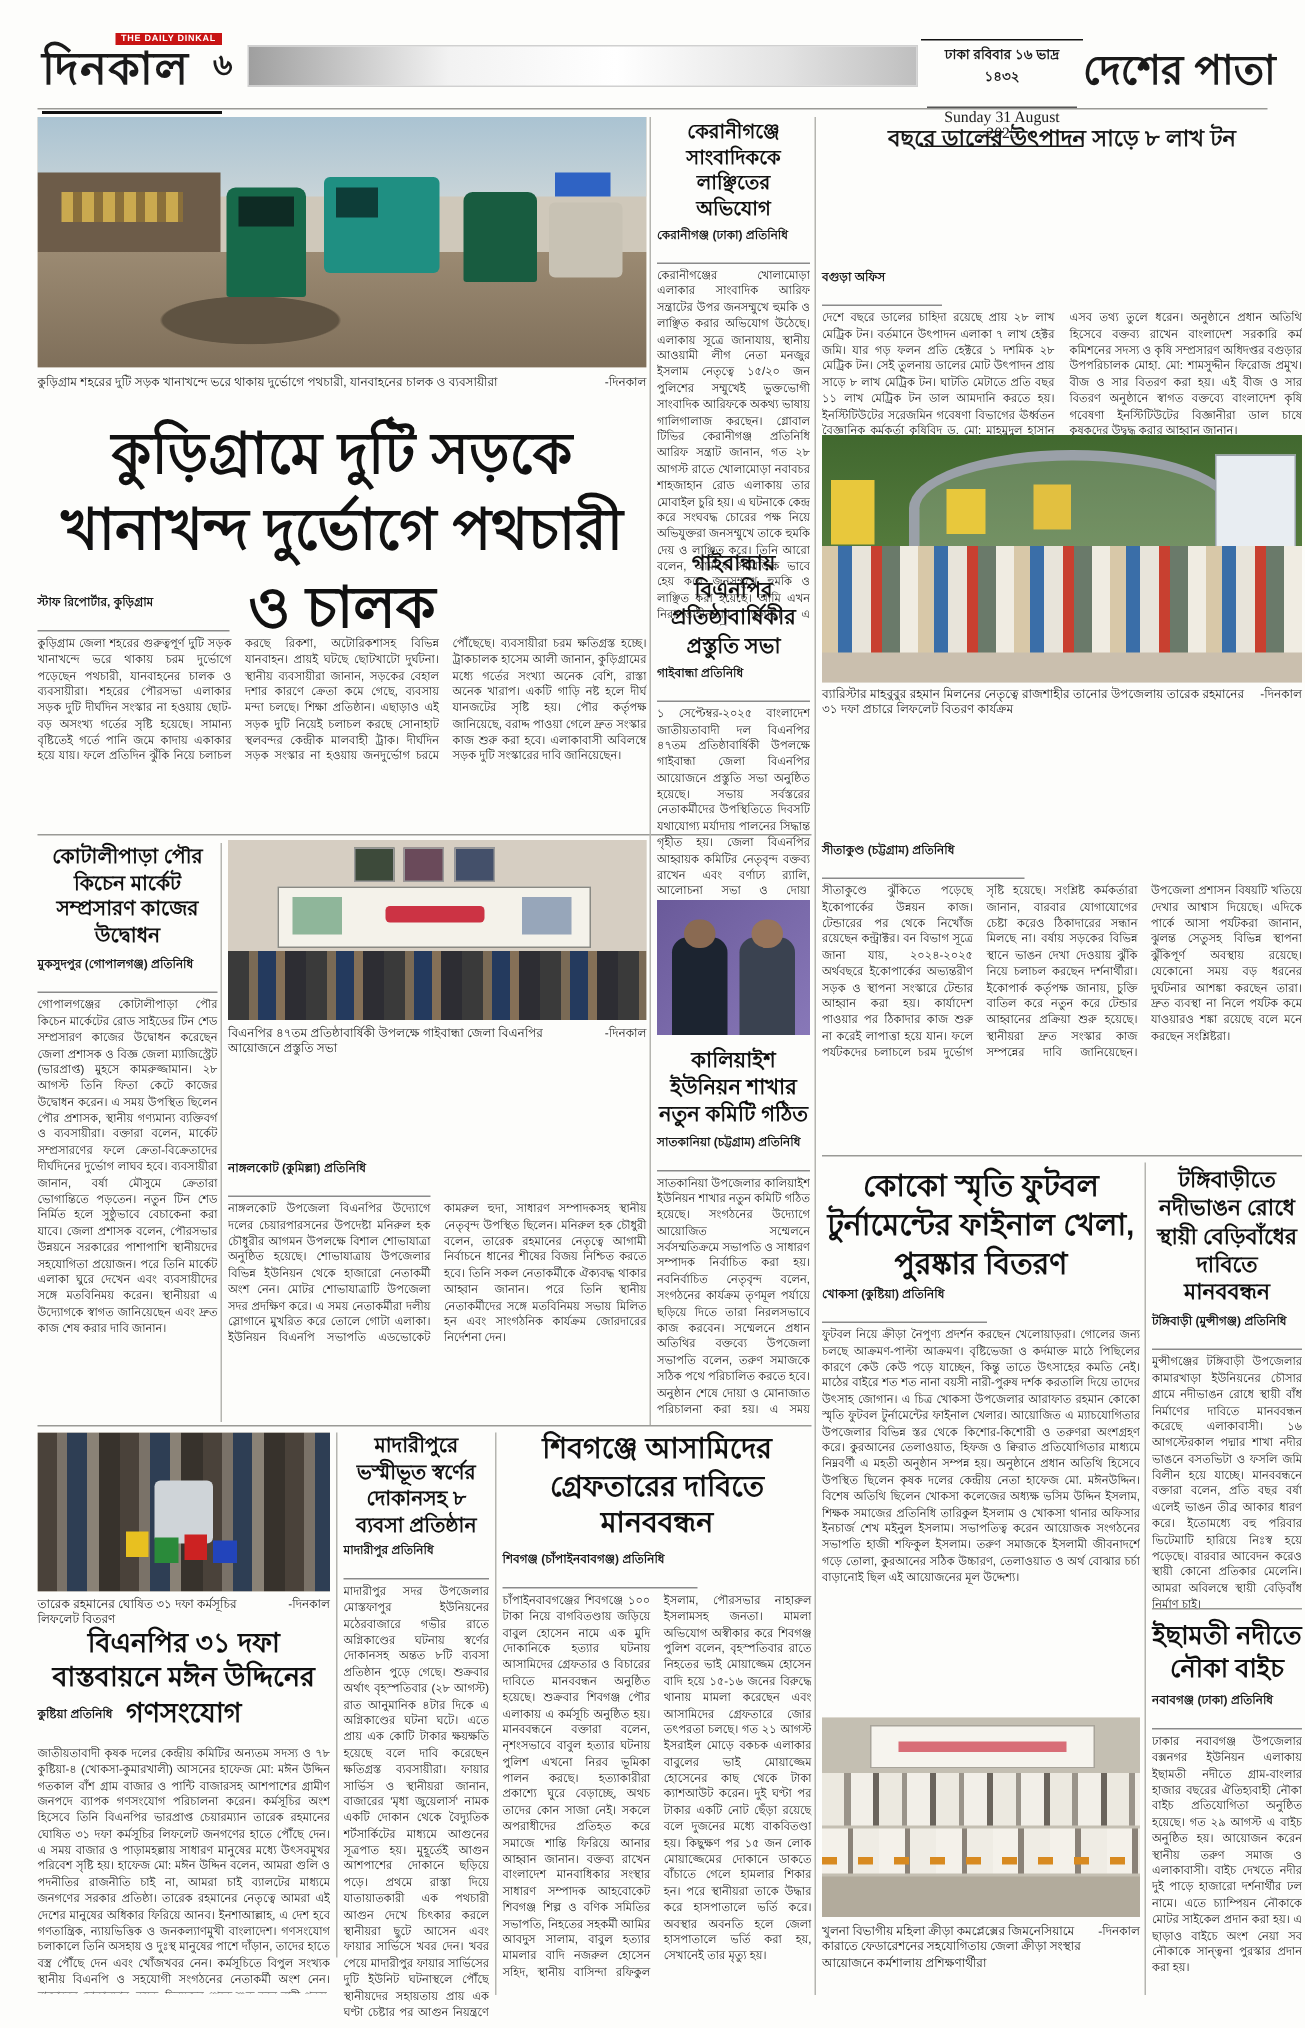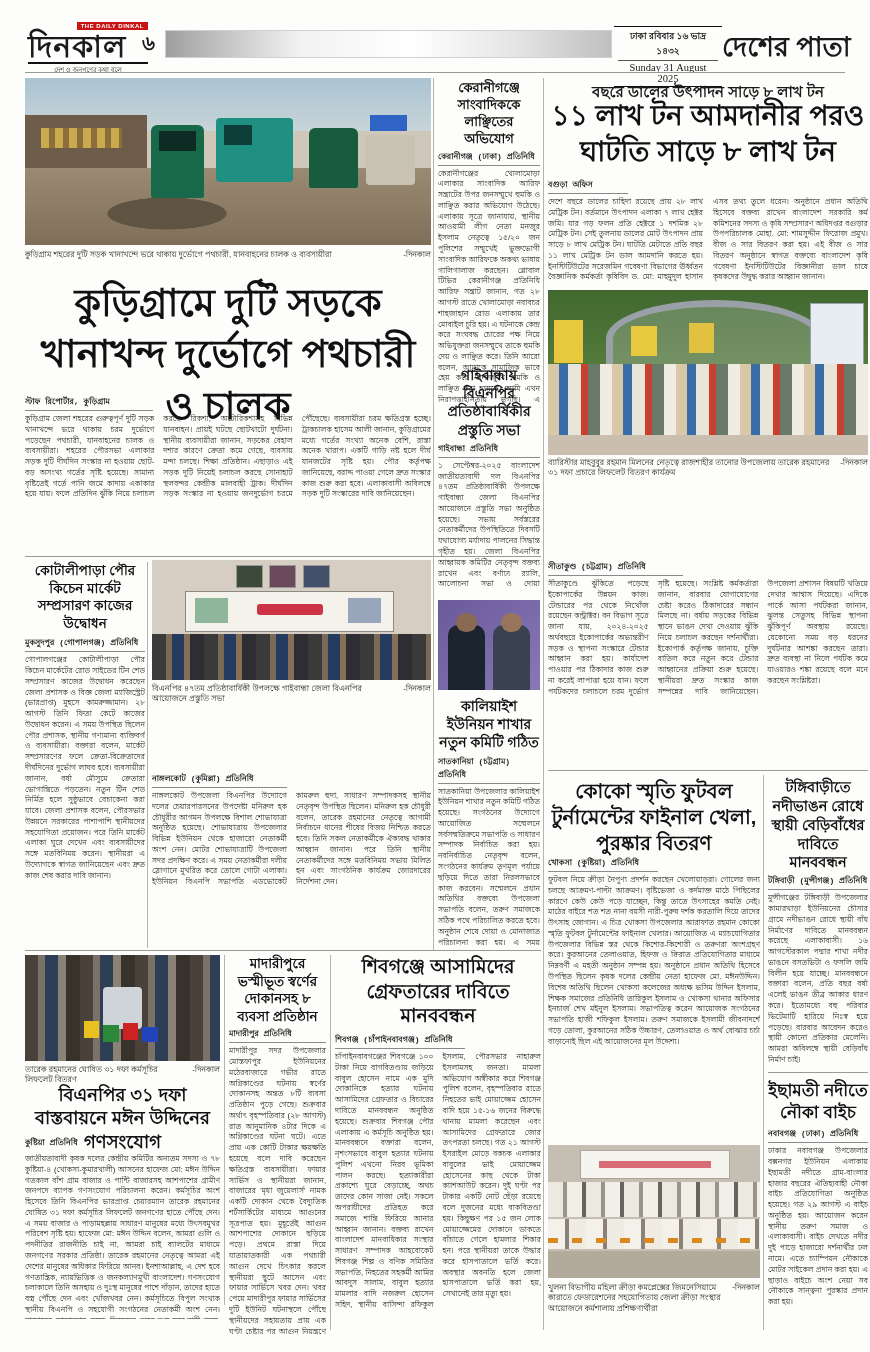--- a/index.html
+++ b/index.html
@@ -1,33 +1,33 @@
 <!DOCTYPE html>
 <html><head>
 <meta charset="utf-8">
 <style>
   html,body{margin:0;padding:0;background:#e8e8e4;}
   .page{position:relative;width:870px;height:1352px;background:#fdfdfb;margin:0 auto;
         font-family:"Liberation Sans","DejaVu Sans",sans-serif;color:#1a1a1a;overflow:hidden;}
   .abs{position:absolute;}
   .hl{font-weight:700;color:#111;text-align:center;line-height:1.3;}
-  .byline{font-size:8px;font-weight:700;border-bottom:1px solid #8a8a8a;padding-bottom:2px;margin-bottom:3px;font-family:Liberation Mono, monospace;}
+  .byline{font-size:8px;font-weight:700;border-bottom:1px solid #8a8a8a;padding-bottom:12px;margin-bottom:3px;}
   .body{font-size:7.6px;line-height:1.42;text-align:justify;overflow:hidden;color:#222;}
   .caption{font-size:8px;line-height:1.3;display:flex;justify-content:space-between;gap:6px;color:#222;}
   .caption .cr{white-space:nowrap;}
   .photo{position:absolute;overflow:hidden;background:#cfc8ba;}
   .rule-h{position:absolute;height:1px;background:#9a9a96;}
   .rule-v{position:absolute;width:1px;background:#b5b5b0;}
   .kicker{font-weight:700;text-align:center;}
   
-  .logo-name{font-size:30px;font-weight:800;letter-spacing:1px;line-height:1;border-bottom:2px solid #111;padding-bottom:0;}
+  .logo-name{font-size:30px;font-weight:800;letter-spacing:1px;line-height:1;border-bottom:2px solid #111;padding-bottom:12px;}
   .logo-red{background:#c81414;color:#fff;font-size:6px;font-weight:700;padding:1px 4px;display:inline-block;letter-spacing:.5px;}
   .logo-tag{font-size:6.5px;text-align:center;margin-top:1px;}
   .datebox{border-top:1.5px solid #111;border-bottom:1.5px solid #111;text-align:center;padding:2px 4px;}
-  .datebox .bn{font-size:9px;font-weight:700;border-bottom:1px solid #555;padding-bottom:1px;}
+  .datebox .bn{font-size:9px;font-weight:700;border-bottom:1px solid #555;padding-bottom:12px;}
   .datebox .en{font-size:10.5px;font-family:"Liberation Serif","DejaVu Serif",serif;padding-top:1px;}
   .section-title{font-size:27px;font-weight:600;}
   .gradbar{background:linear-gradient(90deg,#9f9f9f,#f2f2f2 30%,#ffffff 55%,#e3e3e3 80%,#bfbfbf);border:1px solid #d0d0d0;}
 </style>
 </head>
 <body>
 
 <div class="page">
 
   <div class="abs" style="left:28px;top:14px;width:120px;">
@@ -156,21 +156,20 @@
 
   <div class="abs" style="left:438px;top:697px;width:102px;">
     <div class="hl" style="font-size:14px;">কালিয়াইশ ইউনিয়ন শাখার নতুন কমিটি গঠিত</div>
     <div class="byline" style="margin-top:3px;">সাতকানিয়া (চট্টগ্রাম) প্রতিনিধি</div>
     <div class="body" style="height:158px;">সাতকানিয়া উপজেলার কালিয়াইশ ইউনিয়ন শাখার নতুন কমিটি গঠিত হয়েছে। সংগঠনের উদ্যোগে আয়োজিত সম্মেলনে সর্বসম্মতিক্রমে সভাপতি ও সাধারণ সম্পাদক নির্বাচিত করা হয়। নবনির্বাচিত নেতৃবৃন্দ বলেন, সংগঠনের কার্যক্রম তৃণমূল পর্যায়ে ছড়িয়ে দিতে তারা নিরলসভাবে কাজ করবেন। সম্মেলনে প্রধান অতিথির বক্তব্যে উপজেলা সভাপতি বলেন, তরুণ সমাজকে সঠিক পথে পরিচালিত করতে হবে। অনুষ্ঠান শেষে দোয়া ও মোনাজাত পরিচালনা করা হয়। এ সময় ইউনিয়নের বিভিন্ন ওয়ার্ডের নেতাকর্মীরা উপস্থিত ছিলেন এবং নতুন কমিটিকে ফুলেল শুভেচ্ছা জানান।</div>
   </div>
 
   <div class="rule-v" style="left:543px;top:78px;height:1252px;"></div>
 
   <div class="abs kicker" style="left:548px;top:80px;width:320px;font-size:15px;">বছরে ডালের উৎপাদন সাড়ে ৮ লাখ টন</div>
-  <div class="abs hl" style="left:548px;top:98px;width:320px;font-size:28px;">১১ লাখ টন আমদানীর পরও ঘাটতি সাড়ে ৮ লাখ টন</div>
   <div class="abs" style="left:548px;top:178px;width:320px;">
     <div class="byline" style="width:80px;">বগুড়া অফিস</div>
     <div class="body" style="height:96px;column-count:2;column-gap:10px;">দেশে বছরে ডালের চাহিদা রয়েছে প্রায় ২৮ লাখ মেট্রিক টন। বর্তমানে উৎপাদন এলাকা ৭ লাখ হেক্টর জমি। যার গড় ফলন প্রতি হেক্টরে ১ দশমিক ২৮ মেট্রিক টন। সেই তুলনায় ডালের মোট উৎপাদন প্রায় সাড়ে ৮ লাখ মেট্রিক টন। ঘাটতি মেটাতে প্রতি বছর ১১ লাখ মেট্রিক টন ডাল আমদানি করতে হয়। ইনস্টিটিউটের সরেজমিন গবেষণা বিভাগের ঊর্ধ্বতন বৈজ্ঞানিক কর্মকর্তা কৃষিবিদ ড. মো: মাহমুদুল হাসান এসব তথ্য তুলে ধরেন। অনুষ্ঠানে প্রধান অতিথি হিসেবে বক্তব্য রাখেন বাংলাদেশ সরকারি কর্ম কমিশনের সদস্য ও কৃষি সম্প্রসারণ অধিদপ্তর বগুড়ার উপপরিচালক মোহা. মো: শামসুদ্দীন ফিরোজ প্রমুখ। বীজ ও সার বিতরণ করা হয়। এই বীজ ও সার বিতরণ অনুষ্ঠানে স্বাগত বক্তব্যে বাংলাদেশ কৃষি গবেষণা ইনস্টিটিউটের বিজ্ঞানীরা ডাল চাষে কৃষকদের উদ্বুদ্ধ করার আহ্বান জানান।</div>
   </div>
 
   <div class="photo" style="left:548px;top:290px;width:320px;height:165px;">
     <div class="abs" style="left:0;top:0;width:100%;height:45%;background:linear-gradient(#41682f,#547a3c);"></div>
     <div class="abs" style="left:18%;top:6%;width:64%;height:58%;border:7px solid #9aa0a8;border-bottom:none;border-radius:50% 50% 0 0 / 38% 38% 0 0;background:rgba(210,215,220,.25);"></div>
     <div class="abs" style="left:82%;top:8%;width:16%;height:42%;background:#e8edf2;border:1px solid #98a0a8;"></div>
     <div class="abs" style="left:2%;top:18%;width:9%;height:26%;background:#e8c83c;"></div>

